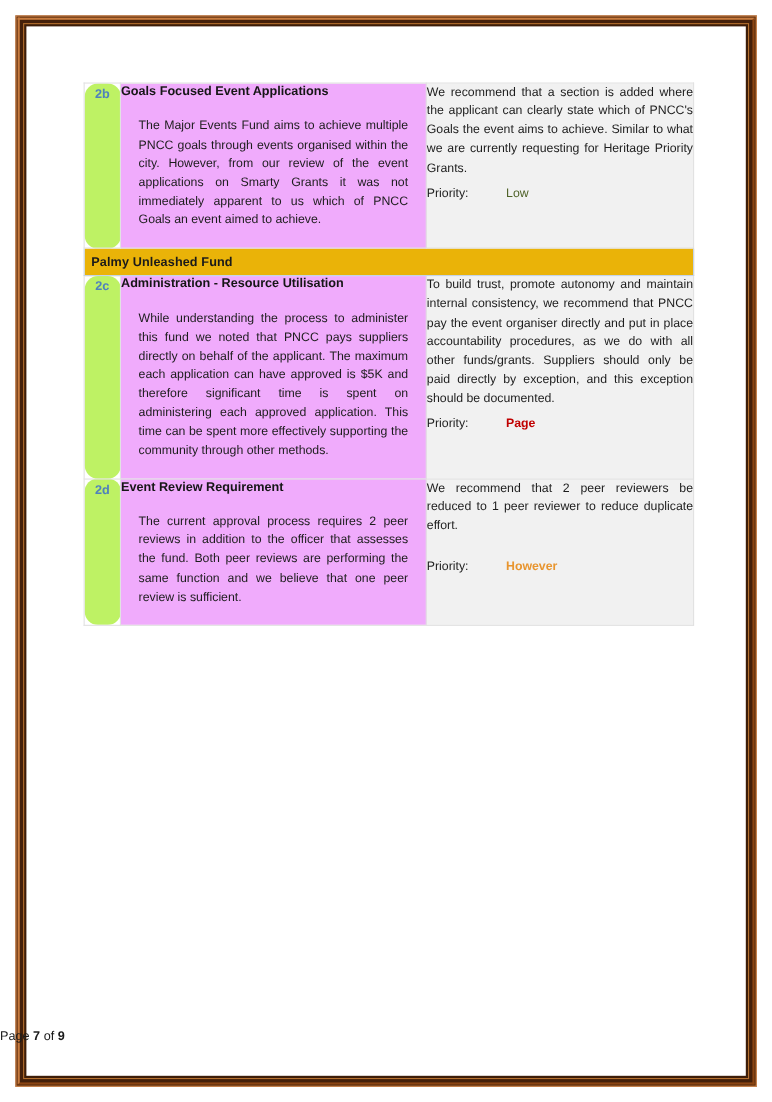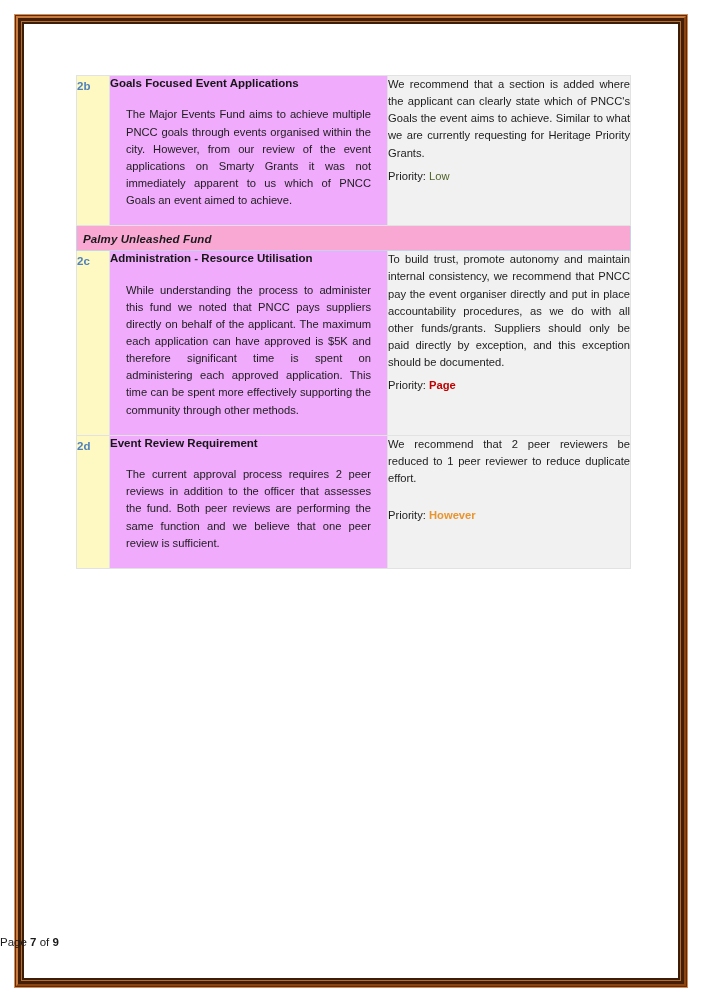--- a/index.html
+++ b/index.html
@@ -82,38 +82,38 @@
     border: 1px solid #e2e2e2;
     padding: 0;
   }
 
   .col-id     { width: 33px; }
   .col-find   { width: 278px; }
   .col-rec    { width: 243px; }
 
   
   .section-row td {
-    background: #f9a8d4;
+    background: #eab308;
     border: 1px solid #c5d4e8;
     padding: 3px 4px 3px 6px;
-    font-style: italic;
   }
   .section-title {
     font-size: 11.5px;
     font-weight: bold;
     color: #1a1a1a;
     letter-spacing: 0.1px;
   }
 
   
   .id-cell {
-    background: #fef9c3;
-    text-align: left;
+    background: #bef264;
+    text-align: center;
     vertical-align: middle;
     padding: 4px 2px;
+    border-radius: 12px;
   }
   .id-text {
     font-size: 11.5px;
     font-weight: bold;
     color: #4f81bd;
   }
 
   
   .body-cell {
     background: #f0abfc;
@@ -145,21 +145,21 @@
     text-align: justify;
     text-justify: inter-word;
     margin: 0;
   }
   .priority-line {
     font-size: 11.2px;
     color: #1c1c1c;
     line-height: 1.53;
     margin: 6px 0 0 0;
   }
-  .priority-value { font-weight: normal; }
+  .priority-value { font-weight: normal; margin-left: 31px; }
   .pri-low    { color: #4f6228; }
   .pri-high   { color: #c00000; font-weight: bold; }
   .pri-medium { color: #e8952f; font-weight: bold; }
 
   
   .rec-spacer { height: 14px; }
 
   
   .footer {
     position: absolute;

